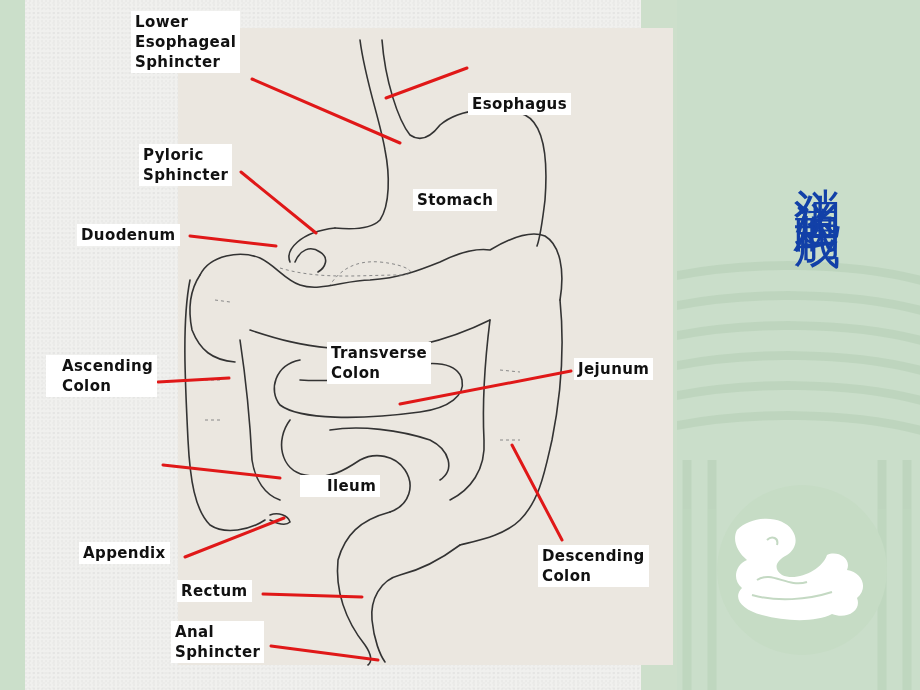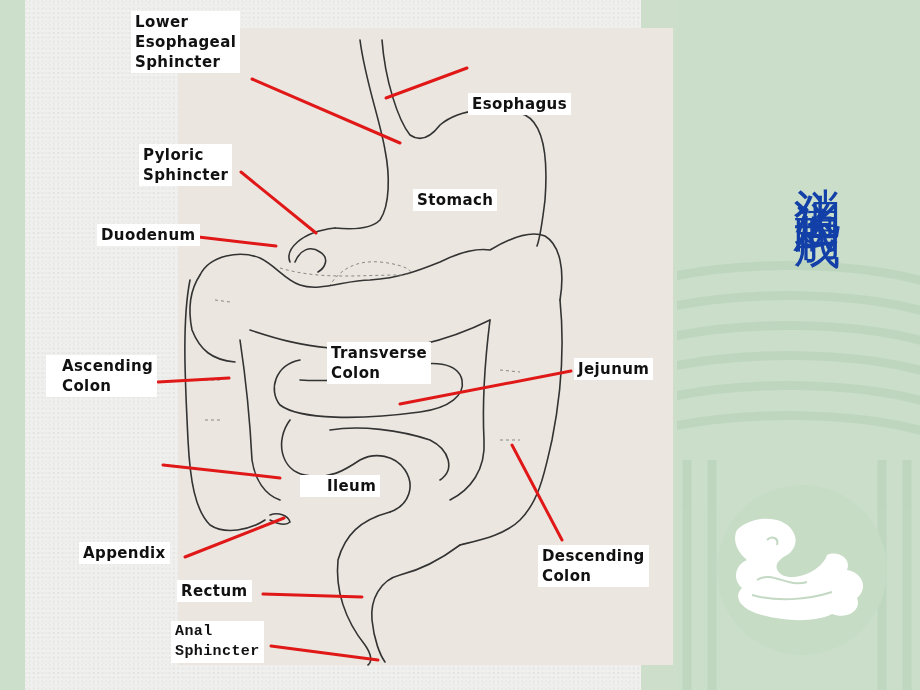--- a/index.html
+++ b/index.html
@@ -114,32 +114,32 @@
     </g>
   </svg>
 
   <div class="label" style="left:106px; top:11px;">Lower
 Esophageal
 Sphincter</div>
   <div class="label" style="left:443px; top:55px;margin-top:38px;">Esophagus</div>
   <div class="label" style="left:114px; top:144px;">Pyloric
 Sphincter</div>
   <div class="label" style="left:388px; top:189px;">Stomach</div>
-  <div class="label" style="left:52px; top:224px;margin-left:20px;">Duodenum</div>
+  <div class="label" style="left:52px; top:224px;">Duodenum</div>
   <div class="label" style="left:302px; top:306px;margin-top:36px;">Transverse
 Colon</div>
   <div class="label" style="left:21px; top:355px;padding-left:16px;">Ascending
 Colon</div>
   <div class="label" style="left:549px; top:358px;">Jejunum</div>
   <div class="label" style="left:275px; top:475px;padding-left:27px;">Ileum</div>
   <div class="label" style="left:54px; top:542px;">Appendix</div>
   <div class="label" style="left:513px; top:545px;">Descending
 Colon</div>
   <div class="label" style="left:152px; top:580px;text-align:center;">Rectum</div>
-  <div class="label" style="left:146px; top:621px;font-family:Liberation Mono, monospace;">Anal
+  <div class="label" style="left:146px; top:621px;">Anal
 Sphincter</div>
 </div>
 
 <div class="right-pane">
   <svg class="pattern" width="243" height="690">
     <g fill="none" stroke="#bcd4bc" stroke-width="9" opacity="0.8">
       <path d="M-20 280 C 60 260, 180 260, 260 285"></path>
       <path d="M-20 310 C 60 290, 180 290, 260 315"></path>
       <path d="M-20 340 C 60 320, 180 320, 260 345"></path>
       <path d="M-20 370 C 60 350, 180 350, 260 375"></path>

